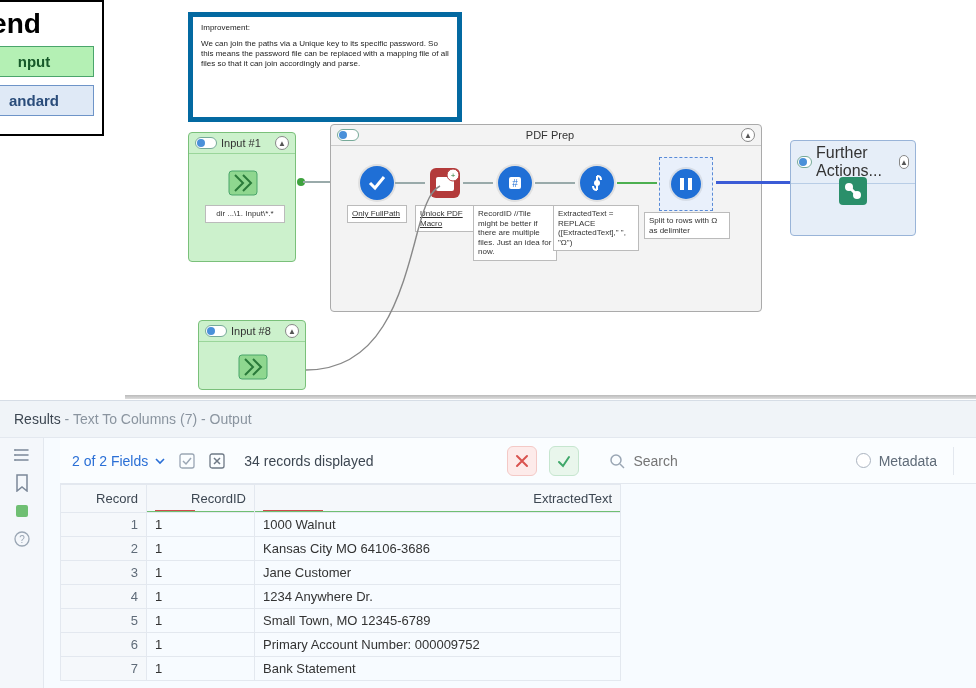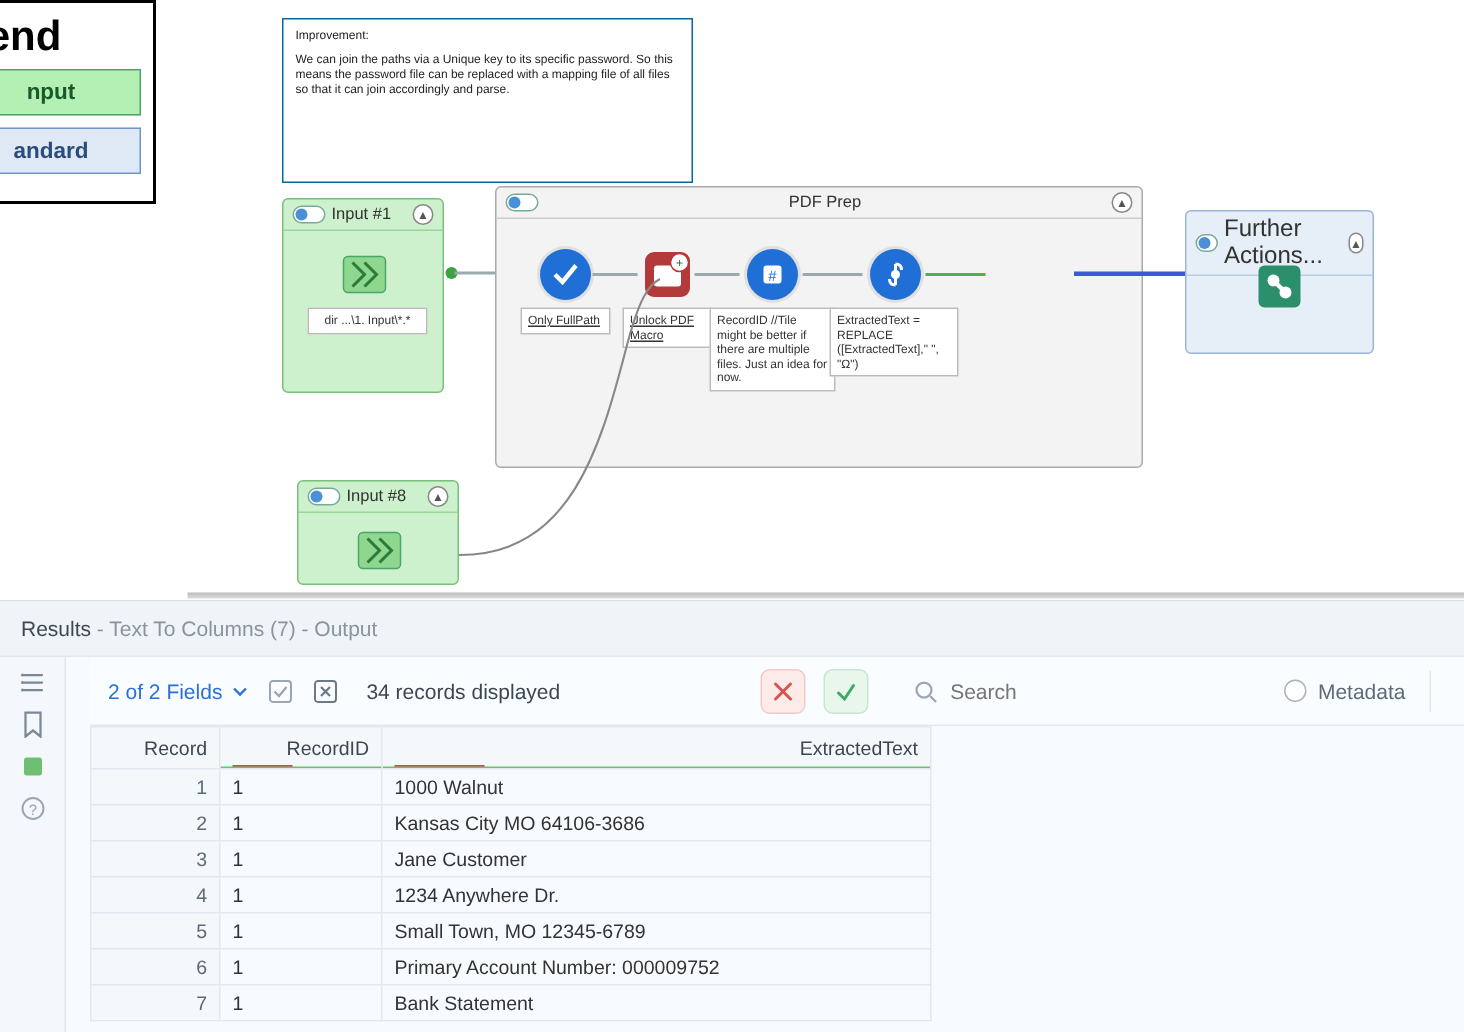--- a/index.html
+++ b/index.html
@@ -46,21 +46,21 @@
   .legend-chip.standard {
     border-color: #6e94c8;
     background: #dfe9f6;
     color: #2a4c7a;
   }
   .comment-box {
     position: absolute;
     top: 12px; left: 188px;
     width: 274px;
     height: 110px;
-    border: 1px solid #0369a1;
+    border: 5px solid #0369a1;
     padding: 6px 8px;
     font-size: 8px;
     line-height: 1.25;
     color: #222;
     background: #fff;
   }
   .comment-box .hdr { margin-bottom: 6px; }
   .comment-box p { margin-bottom: 6px; }
 
   .container {
@@ -307,20 +307,29 @@
     <div class="tool" style="top:38px; left:246px;">
       <div class="tool-circle" style="background:#1f6fd6;">
         <svg width="18" height="18">
             <path d="M9 2 V16 M9 16 Q5 16 5 12 M9 2 Q13 2 13 6" stroke="#fff" stroke-width="2" fill="none"></path>
             <circle cx="9" cy="9" r="3" fill="#fff"></circle>
           </svg>
       </div>
       <div class="tool-label" style="width:86px; left:-24px;">ExtractedText = REPLACE ([ExtractedText]," ", "Ω")</div>
     </div>
 
+    <div class="tool" style="top:32px; left:328px; width:54px; height:54px; border:1px dashed #5a8bd6; background:#e9f0fb;">
+      <div class="tool-circle" style="background:#1f6fd6; width:30px; height:30px; border-radius:15px;">
+        <svg width="16" height="16">
+            <rect x="2" y="2" width="4" height="12" fill="#fff"></rect>
+            <rect x="10" y="2" width="4" height="12" fill="#fff"></rect>
+          </svg>
+      </div>
+      <div class="tool-label" style="top:54px; width:86px; left:-16px;">Split to rows with Ω as delimiter</div>
+    </div>
 
     <div class="conn" style="top:57px; left:64px; width:30px;"></div>
     <div class="conn" style="top:57px; left:132px; width:30px;"></div>
     <div class="conn" style="top:57px; left:204px; width:40px;"></div>
     <div class="conn green" style="top:57px; left:286px; width:40px;"></div>
   </div>
 
   <div class="conn blue" style="top:181px; left:716px; width:74px; height:3px;"></div>
 
   <div class="container blue" style="top:140px; left:790px; width:126px; height:96px;">

